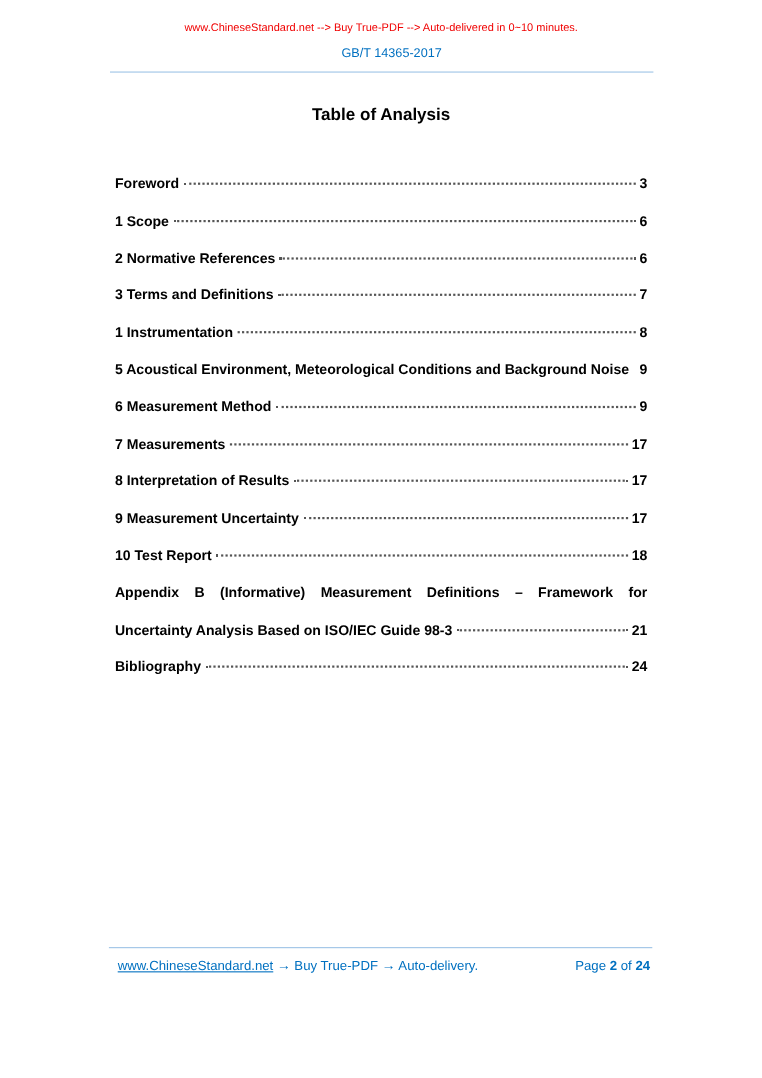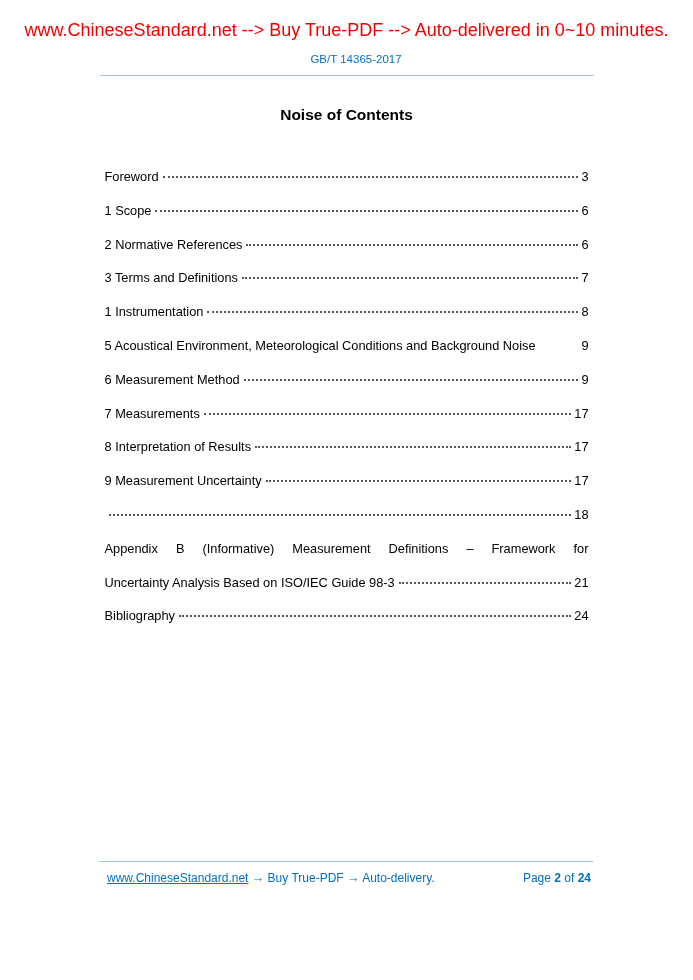--- a/index.html
+++ b/index.html
@@ -7,21 +7,21 @@
   body {
     background: #ffffff;
     font-family: "Liberation Sans", sans-serif;
     color: #000000;
     position: relative;
     overflow: hidden;
   }
   .banner {
     padding-top: 20px;
     text-align: center;
-    font-size: 18px;
+    font-size: 10px;
     color: #f00000;
   }
   .std-code {
     text-align: center;
     font-size: 11.5px;
     color: #0070C0;
     margin-top: 12px;
     margin-left: 19px;
   }
   .rule {
@@ -34,21 +34,21 @@
     text-align: center;
     font-size: 15.5px;
     font-weight: bold;
     margin-top: 30px;
   }
   .toc {
     width: 484px;
     margin: 36px auto 0;
     font-size: 12.8px;
   }
-  .toc-entry { line-height: 33.8px; }
+  .toc-entry { line-height: 33.8px; font-weight: bold; }
   .toc-row { display: flex; align-items: baseline; }
   .toc-label { white-space: nowrap; }
   .dots {
     flex: 1 1 auto;
     border-bottom: 2px dotted #555555;
     margin: 0 3px 0 4px;
     transform: translateY(-3px);
     min-width: 6px;
   }
   .spacer { flex: 1 1 auto; }
@@ -81,21 +81,21 @@
 <body>
 
 <div class="page">
 
   <div class="banner">www.ChineseStandard.net --&gt; Buy True-PDF --&gt; Auto-delivered in 0~10 minutes.</div>
 
   <div class="std-code">GB/T 14365-2017</div>
 
   <div class="rule"></div>
 
-  <h1 class="doc-title">Noise of Contents</h1>
+  <h1 class="doc-title">Table of Analysis</h1>
 
   <div class="toc">
       <div class="toc-entry">
         <div class="toc-row">
           <span class="toc-label">Foreword</span>
           <span class="dots"></span>
           <span class="toc-page">3</span>
         </div>
       </div>
       <div class="toc-entry">
@@ -156,20 +156,21 @@
       </div>
       <div class="toc-entry">
         <div class="toc-row">
           <span class="toc-label">9 Measurement Uncertainty</span>
           <span class="dots"></span>
           <span class="toc-page">17</span>
         </div>
       </div>
       <div class="toc-entry">
         <div class="toc-row">
+          <span class="toc-label">10 Test Report</span>
           <span class="dots"></span>
           <span class="toc-page">18</span>
         </div>
       </div>
       <div class="toc-entry">
         <div class="toc-line-justify">Appendix B (Informative) Measurement Definitions – Framework for</div>
         <div class="toc-row">
           <span class="toc-label">Uncertainty Analysis Based on ISO/IEC Guide 98-3</span>
           <span class="dots"></span>
           <span class="toc-page">21</span>

